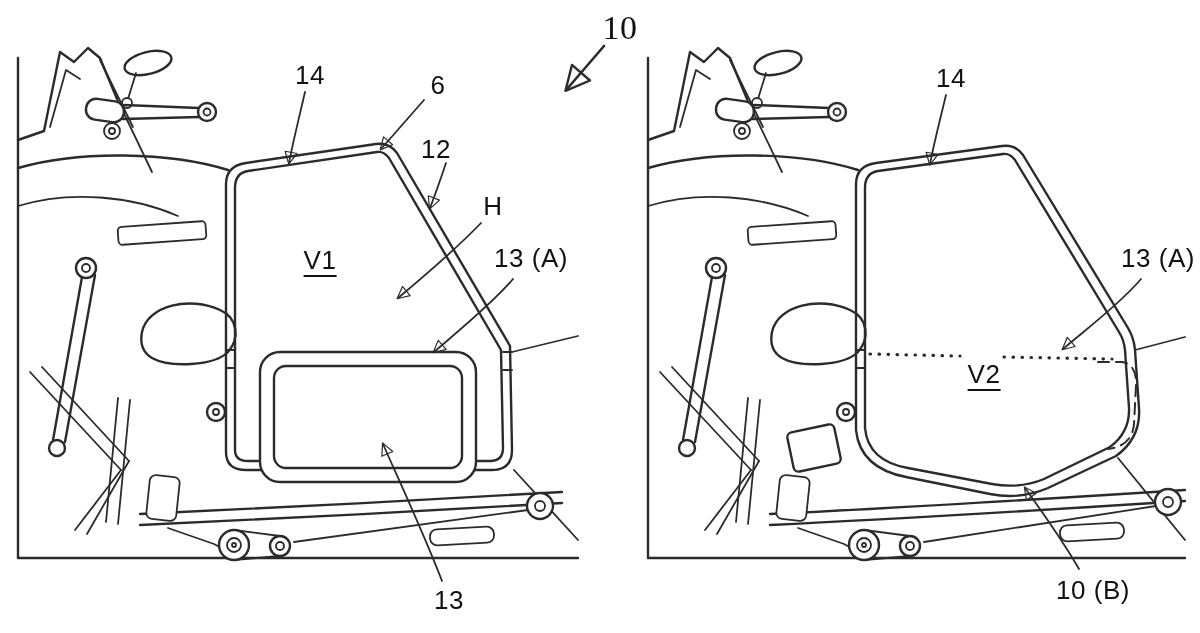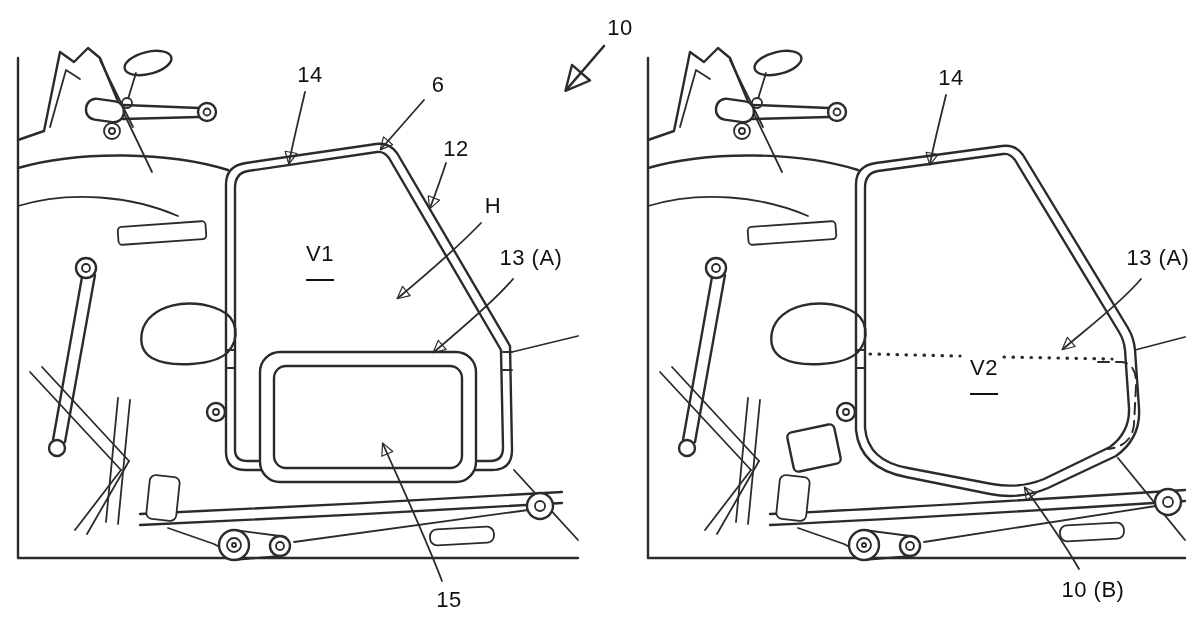--- a/index.html
+++ b/index.html
@@ -25,28 +25,28 @@
   .wfill   { fill:#ffffff; }
   .dotline { stroke-width:3.2; stroke-dasharray:0.5 8.5; stroke-linecap:round; }
   .dashline{ stroke-width:2;   stroke-dasharray:11 7; }
   .leaders path { stroke-width:1.8; }
   .leaders .bold { stroke-width:2.6; }
 
   
   .ref-label {
     position:absolute;
     transform:translate(-50%,-50%);
-    font-size:22px;
+    font-size:26px;
     line-height:1;
     color:#111111;
     white-space:nowrap;
     letter-spacing:0.5px;
   }
-  .ref-label.big { font-size:22px; }
-  .ref-label.underlined { border-bottom:2.5px solid #111111; padding-bottom:14px; }
+  .ref-label.big { font-size:34px;font-family:Liberation Serif, serif; }
+  .ref-label.underlined { border-bottom:2.5px solid #111111; padding-bottom:2px; }
 </style>
 </head>
 <body style="background: rgb(255, 255, 255);">
 
 <div class="stage">
 
   <svg width="1200" height="633" viewBox="0 0 1200 633">
     <defs>
       <marker id="arrSmall" viewBox="0 0 12 12" refX="10" refY="6" markerWidth="8" markerHeight="8" orient="auto">
         <path d="M1,1 L11,6 L1,11 Z" fill="#1a1a1a" stroke="none"></path>
@@ -224,23 +224,23 @@
       <path d="M 946,95 C 940,120 934,143 930,164" marker-end="url(#arrSmall)"></path>
       <path d="M 1141,279 C 1120,304 1085,330 1063,349" marker-end="url(#arrSmall)"></path>
       <path d="M 1079,569 C 1063,541 1043,513 1025,488" marker-end="url(#arrSmall)"></path>
     </g>
   </svg>
 
   <span class="ref-label big" style="left:620px; top:28px">10</span>
 
   <span class="ref-label" style="left:310px; top:75px">14</span>
   <span class="ref-label" style="left:438px; top:85px">6</span>
-  <span class="ref-label" style="left:456px; top:149px">12</span>
+  <span class="ref-label" style="left:436px; top:149px">12</span>
   <span class="ref-label" style="left:493px; top:206px">H</span>
   <span class="ref-label underlined" style="left:320px; top:262px">V1</span>
   <span class="ref-label" style="left:531px; top:258px">13 (A)</span>
-  <span class="ref-label" style="left:449px; top:600px">15</span>
+  <span class="ref-label" style="left:449px; top:600px">13</span>
 
   <span class="ref-label" style="left:951px; top:78px">14</span>
   <span class="ref-label" style="left:1158px; top:258px">13 (A)</span>
   <span class="ref-label underlined" style="left:984px; top:376px">V2</span>
   <span class="ref-label" style="left:1093px; top:590px">10 (B)</span>
 </div>
 
 </body></html>

